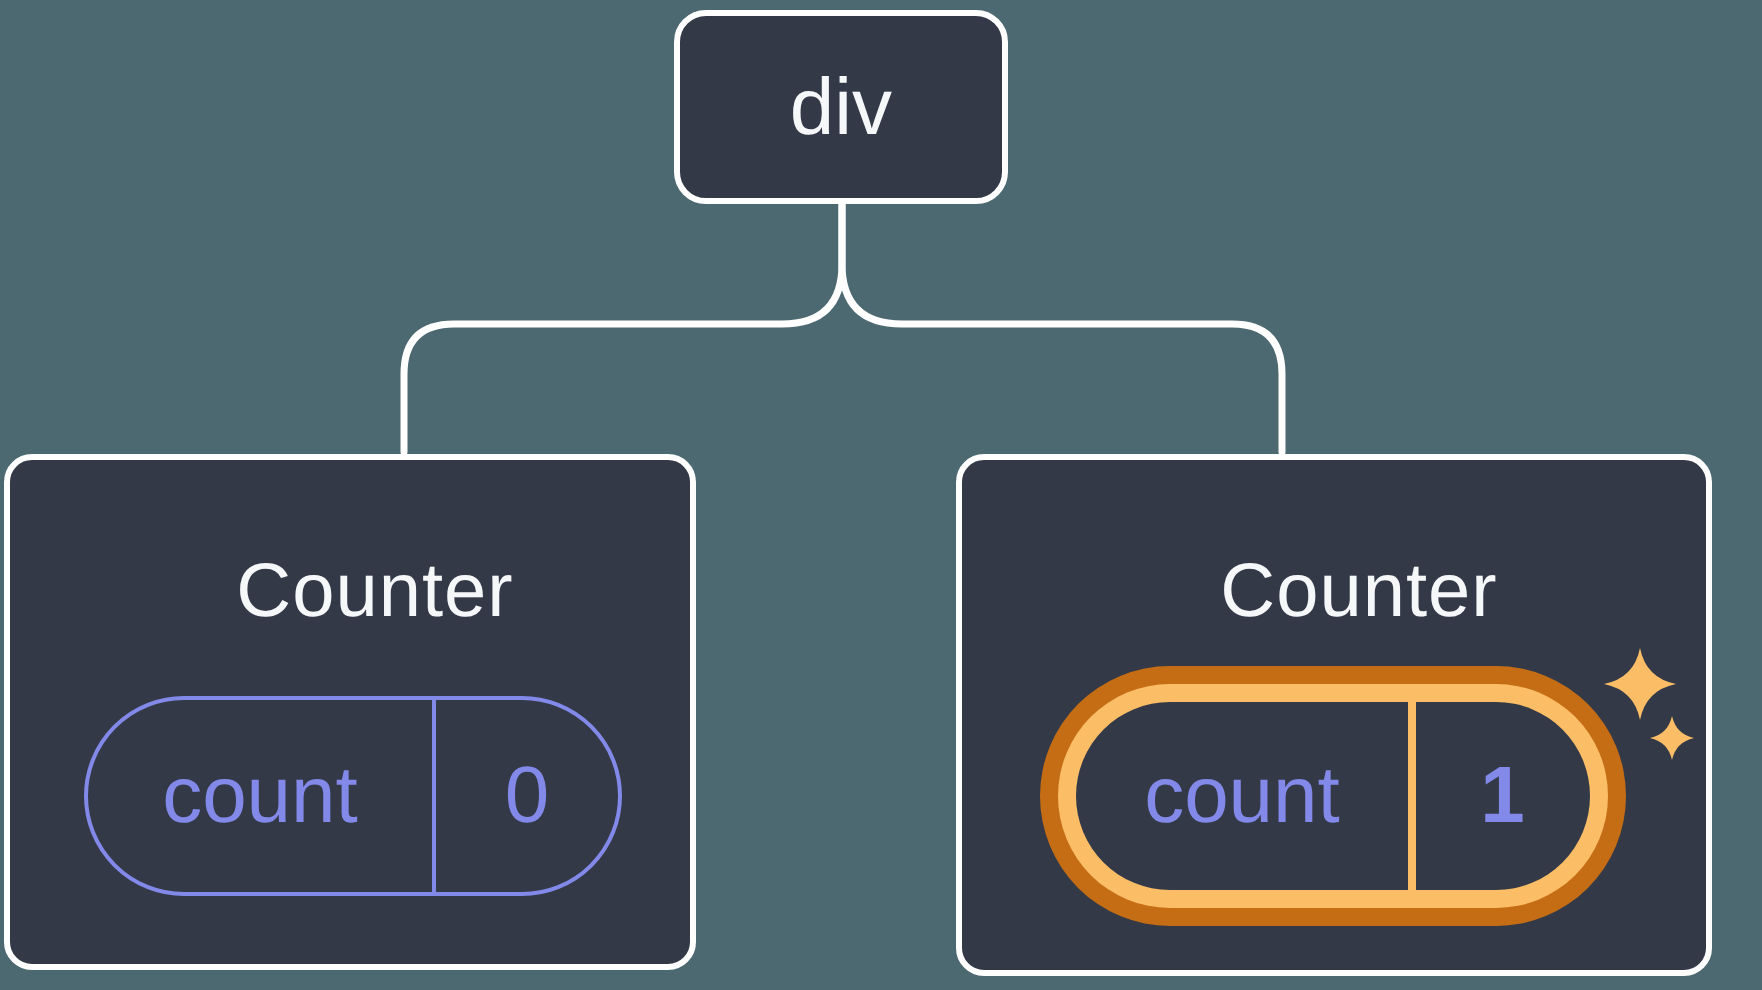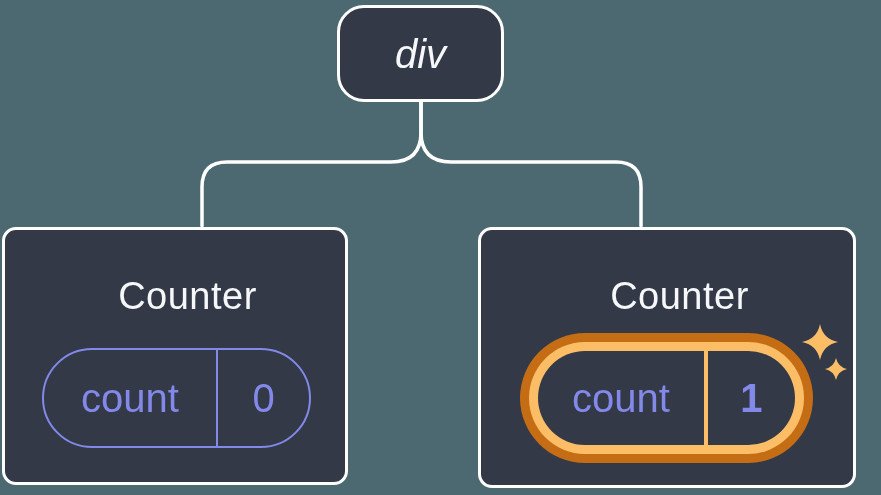--- a/index.html
+++ b/index.html
@@ -34,25 +34,24 @@
     stroke:var(--connector);
     stroke-width:3.5;
     stroke-linecap:round;
   }
   .node-root{
     position:absolute;
     left:337px;top:5px;
     width:161px;height:91px;
     background:var(--card-fill);
     border:3px solid var(--card-border);
-    border-radius:27px;
+    border-radius:16px;
     display:flex;
     align-items:center;
     justify-content:center;
-    font-style:italic;
   }
   .node-root .node-label{
     color:var(--text-primary);
     font-size:40px;
     line-height:1;
   }
   .card{
     position:absolute;
     top:227px;
     background:var(--card-fill);

